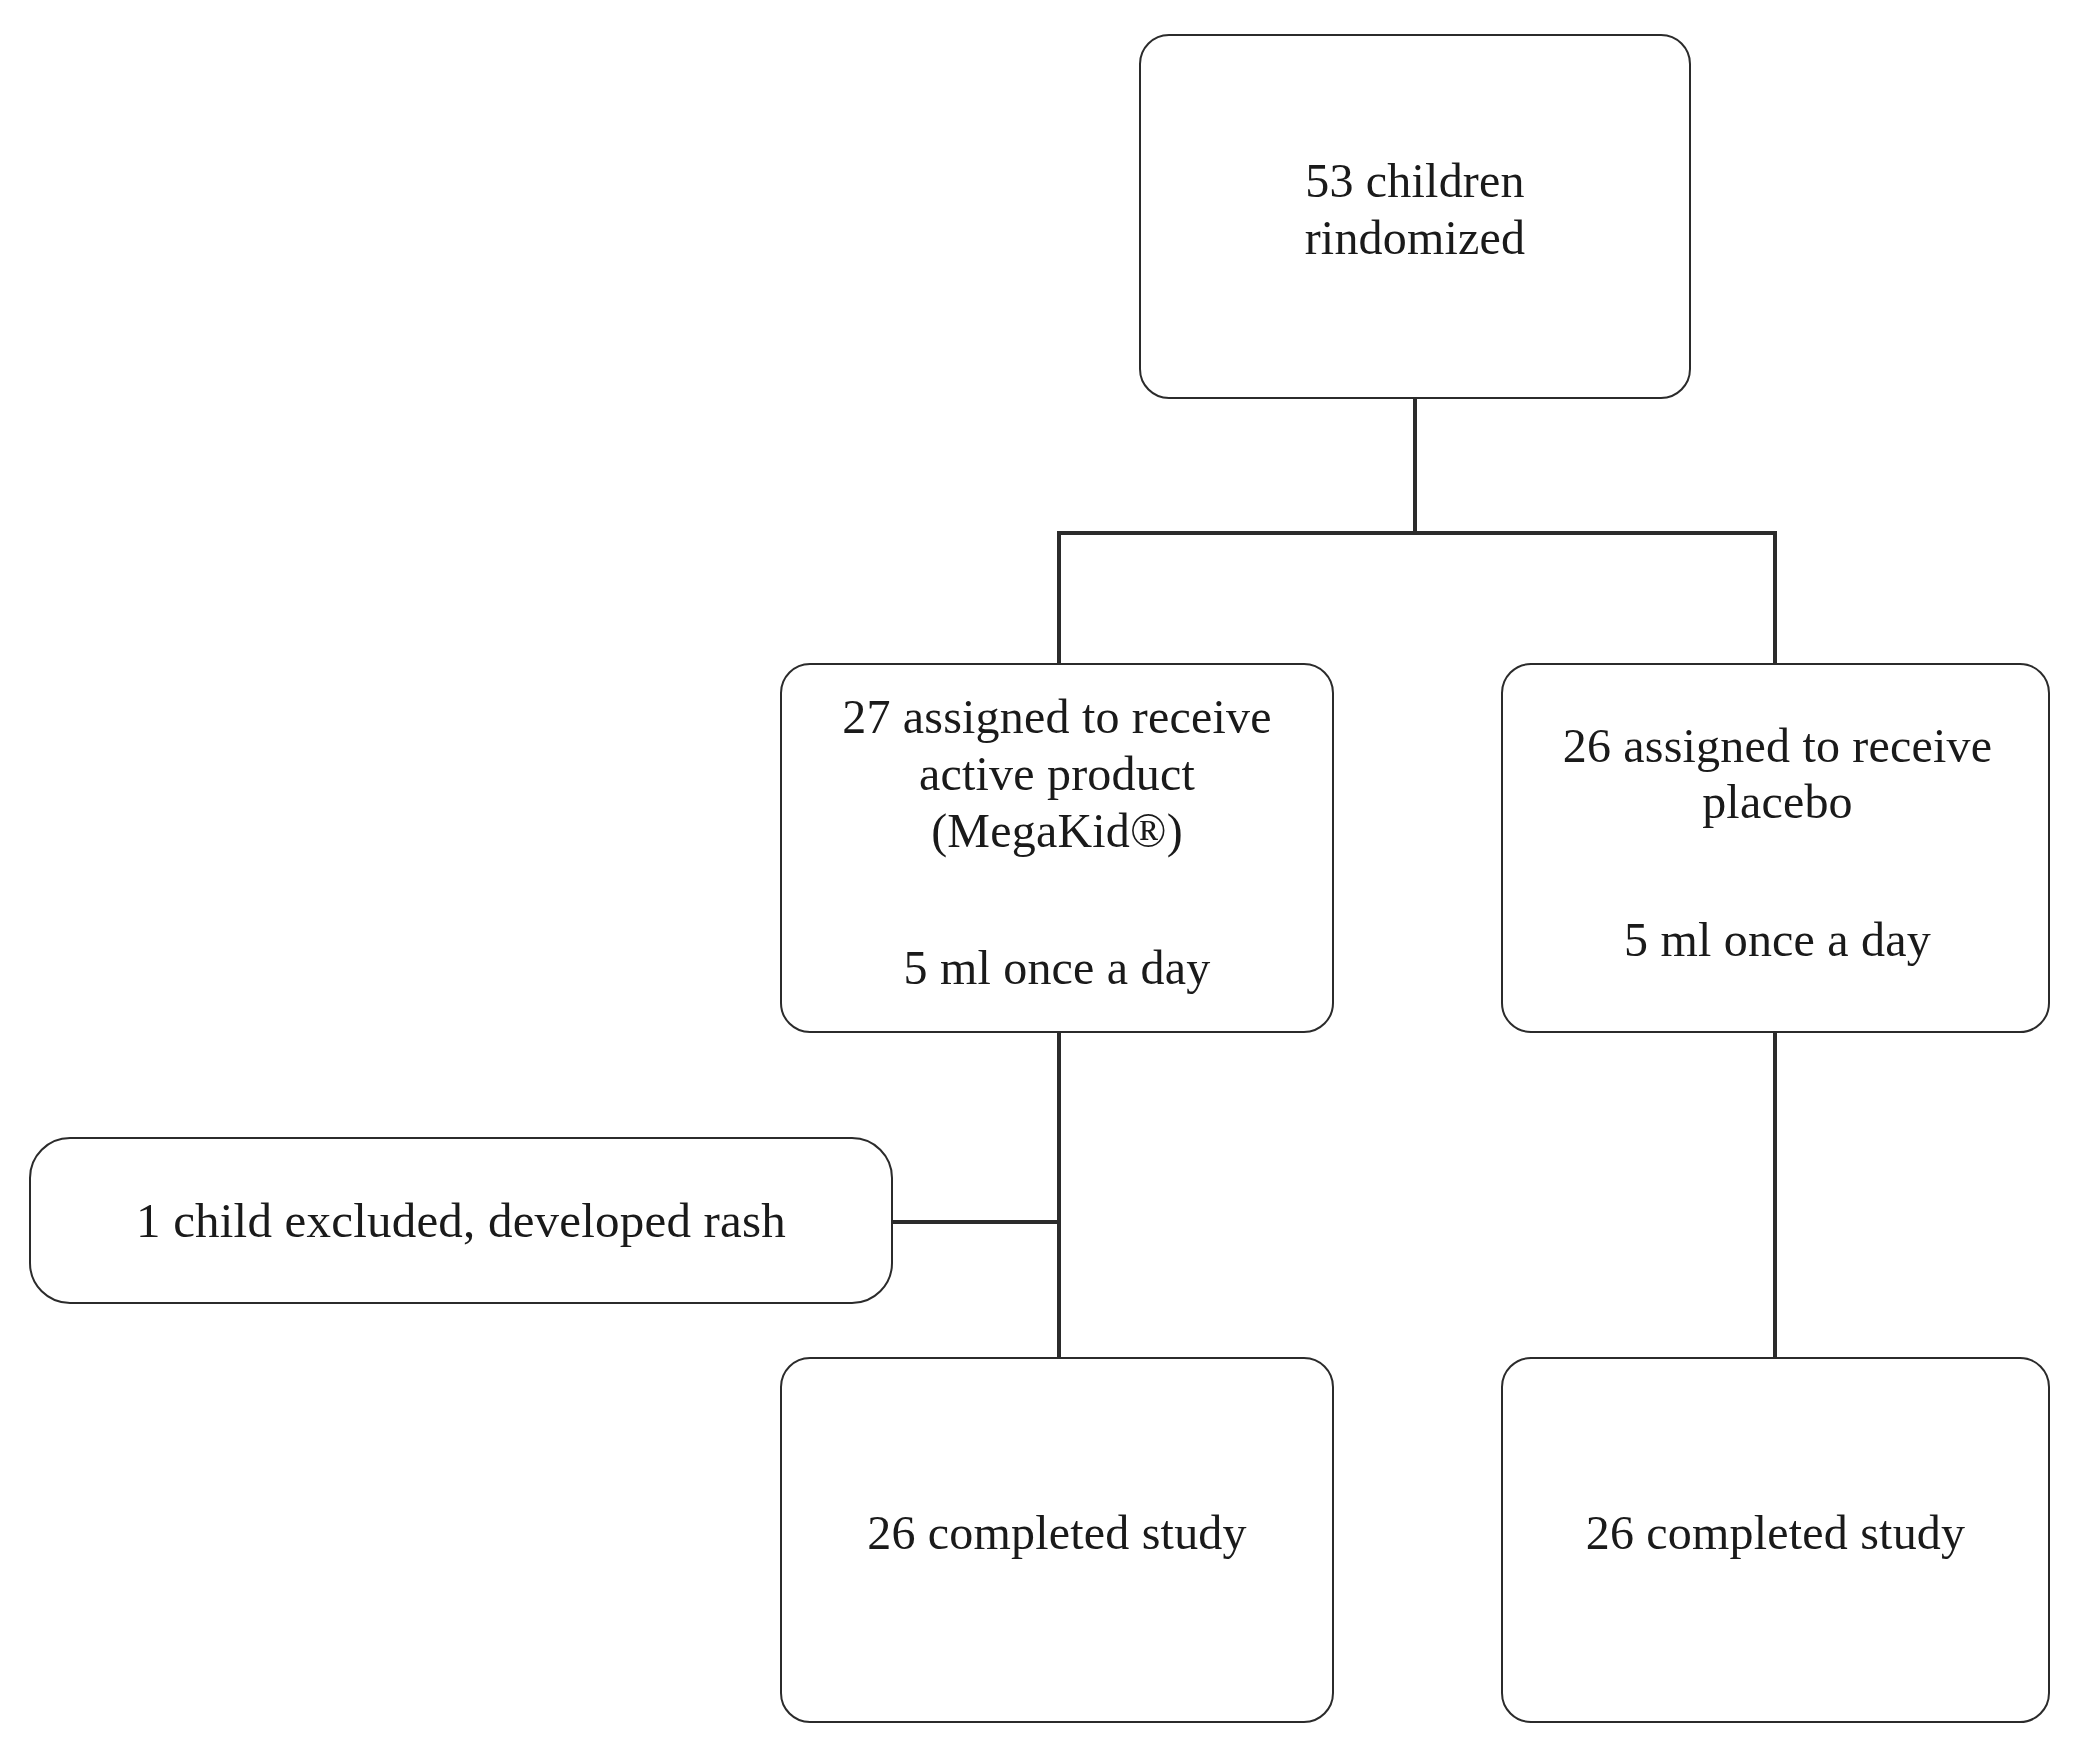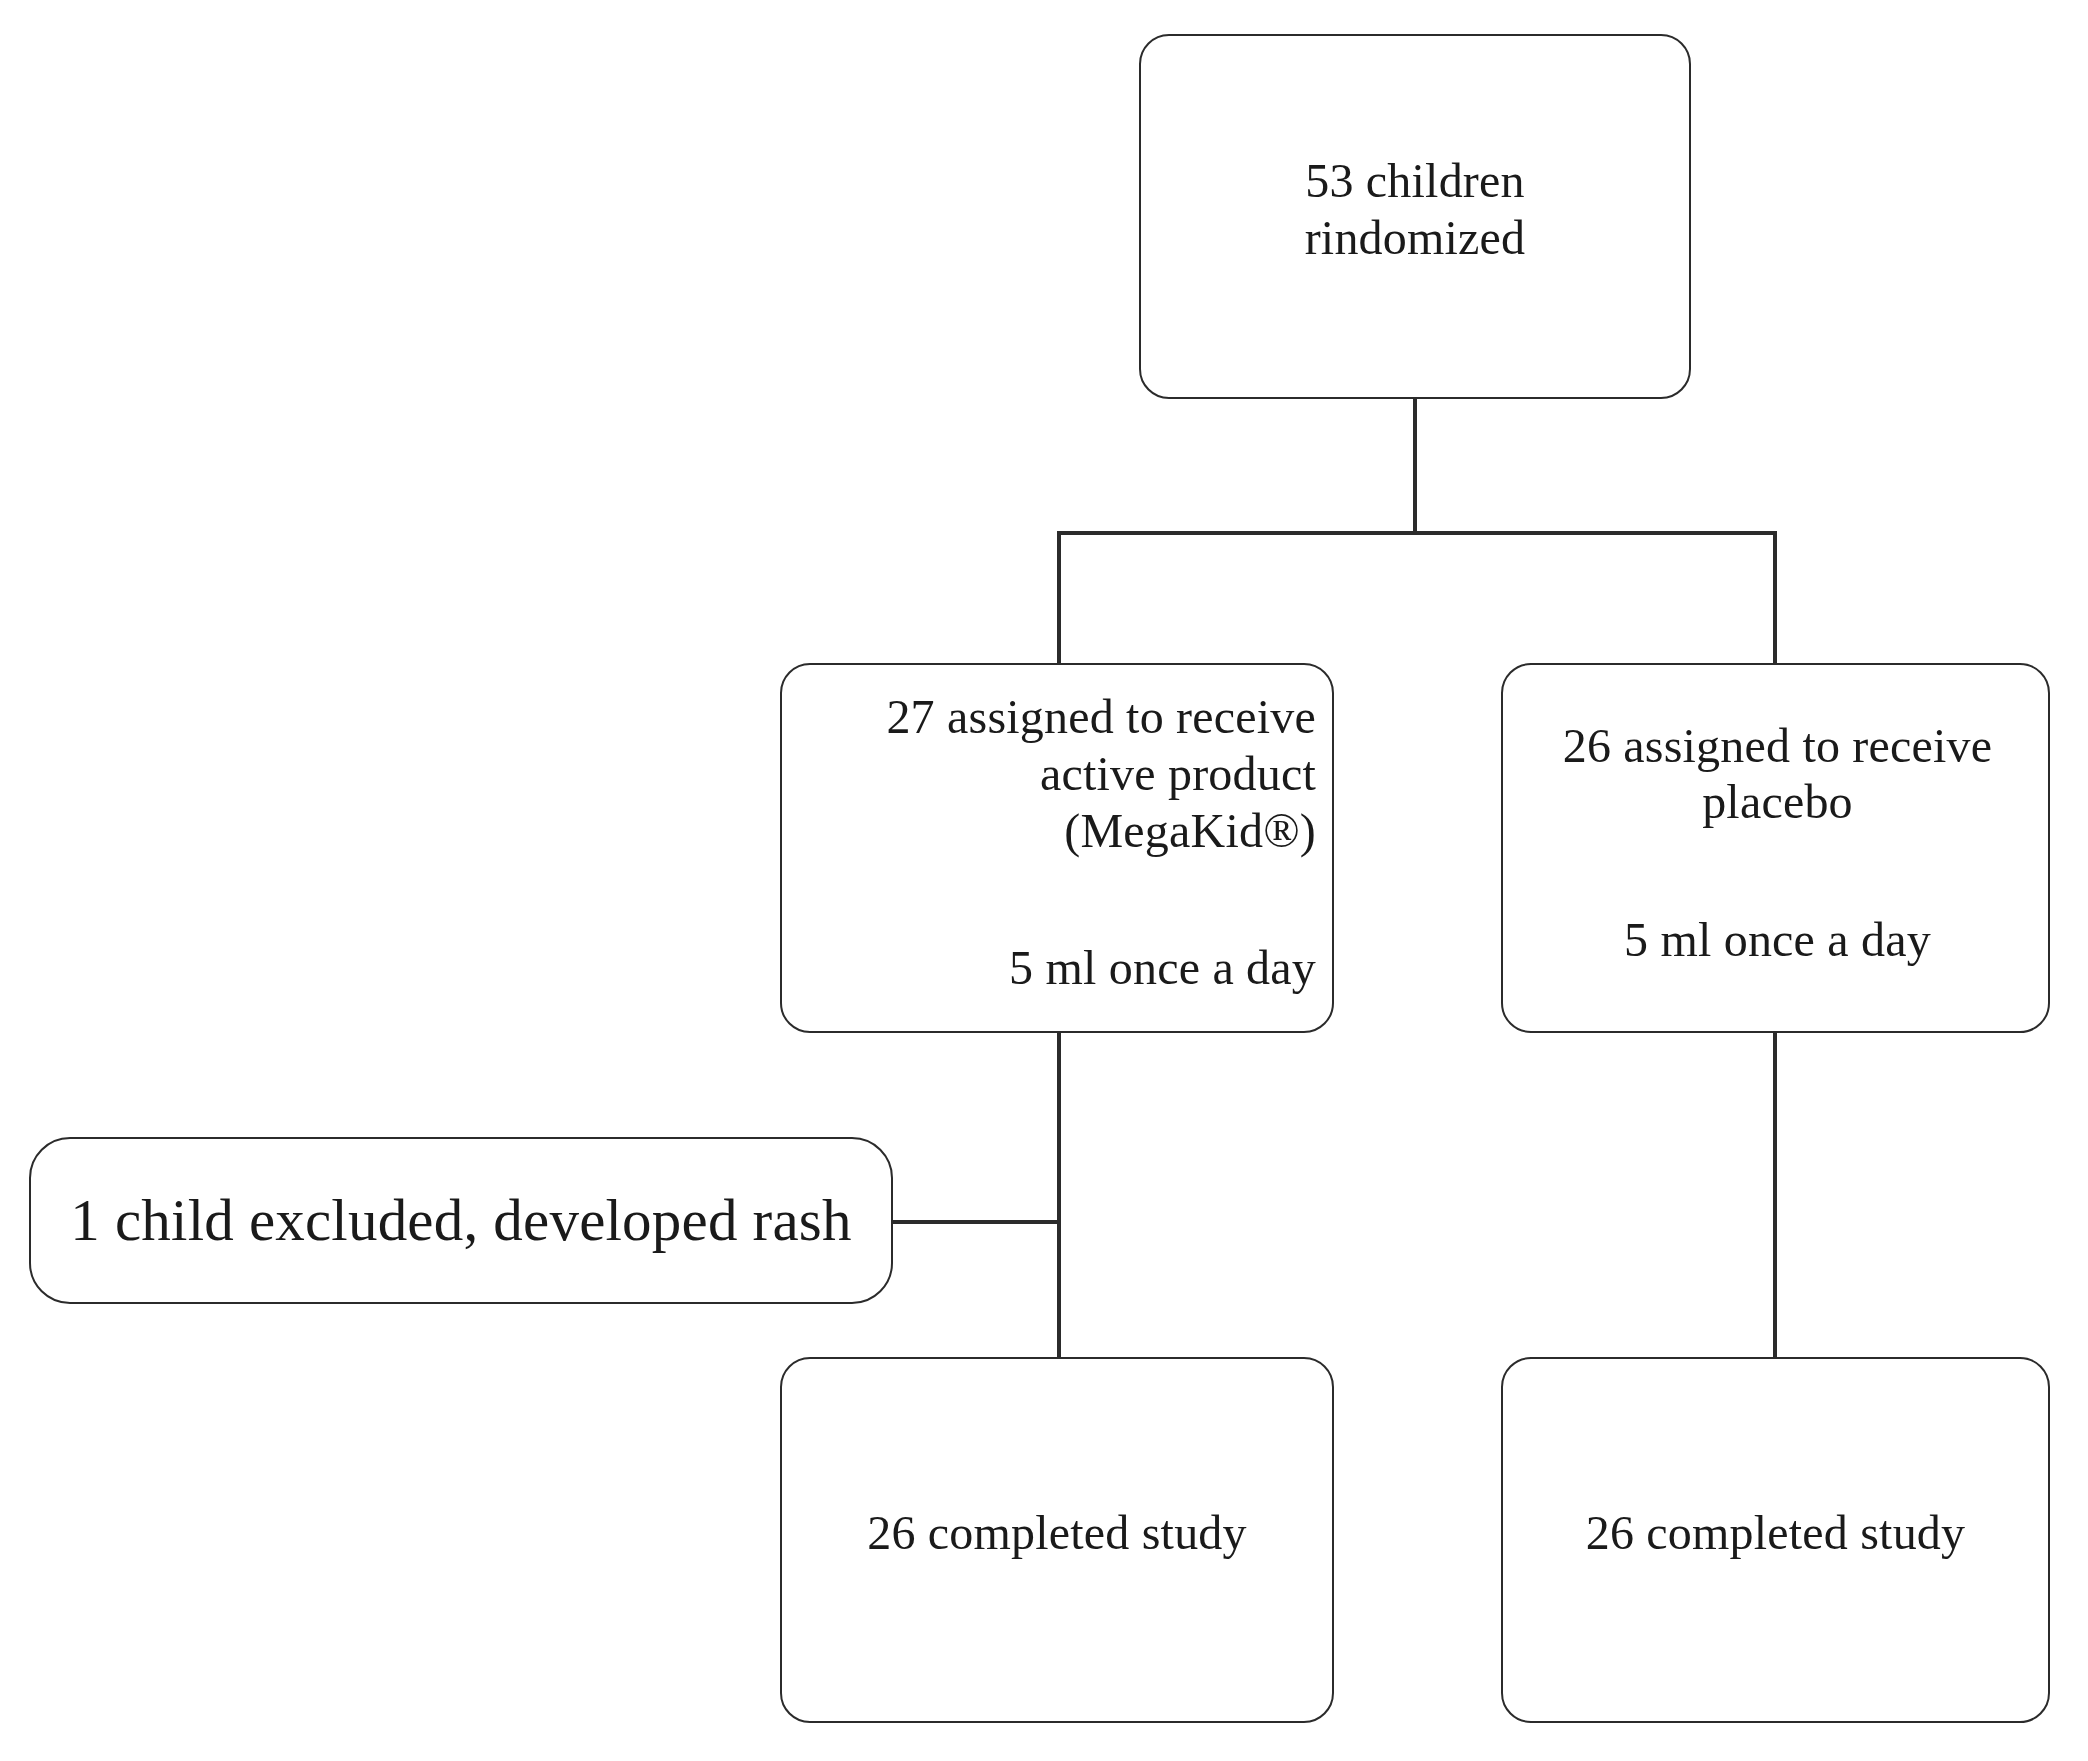--- a/index.html
+++ b/index.html
@@ -44,23 +44,23 @@
   
   #node-randomized   { left: 1139px; top:   34px; width: 552px; height: 365px; }
   #node-active       { left:  780px; top:  663px; width: 554px; height: 370px; }
   #node-placebo      { left: 1501px; top:  663px; width: 549px; height: 370px; }
   #node-excluded     { left:   29px; top: 1137px; width: 864px; height: 167px; border-radius: 41px; }
   #node-completed-active  { left:  780px; top: 1357px; width: 554px; height: 366px; }
   #node-completed-placebo { left: 1501px; top: 1357px; width: 549px; height: 366px; }
 
   
   #node-randomized .txt   { transform: translateY(-7px); font-family: Liberation Serif, serif; }
-  #node-active .txt       { transform: translateY(-5.3px); text-align: right; }
+  #node-active .txt       { transform: translateY(-5.3px); }
   #node-placebo .txt      { transform: translateY(-5.3px); padding-left: 20px; }
-  #node-excluded .txt     { font-size: 59px; }
+  #node-excluded .txt     { font-size: 49px; }
   #node-completed-active .txt  { transform: translateY(-7px); }
   #node-completed-placebo .txt { transform: translateY(-7px); }
 
   
   .node .txt .para { display: block; }
   .node .txt .para + .para { margin-top: 0.50em; }
 
   
   .conn {
     position: absolute;

